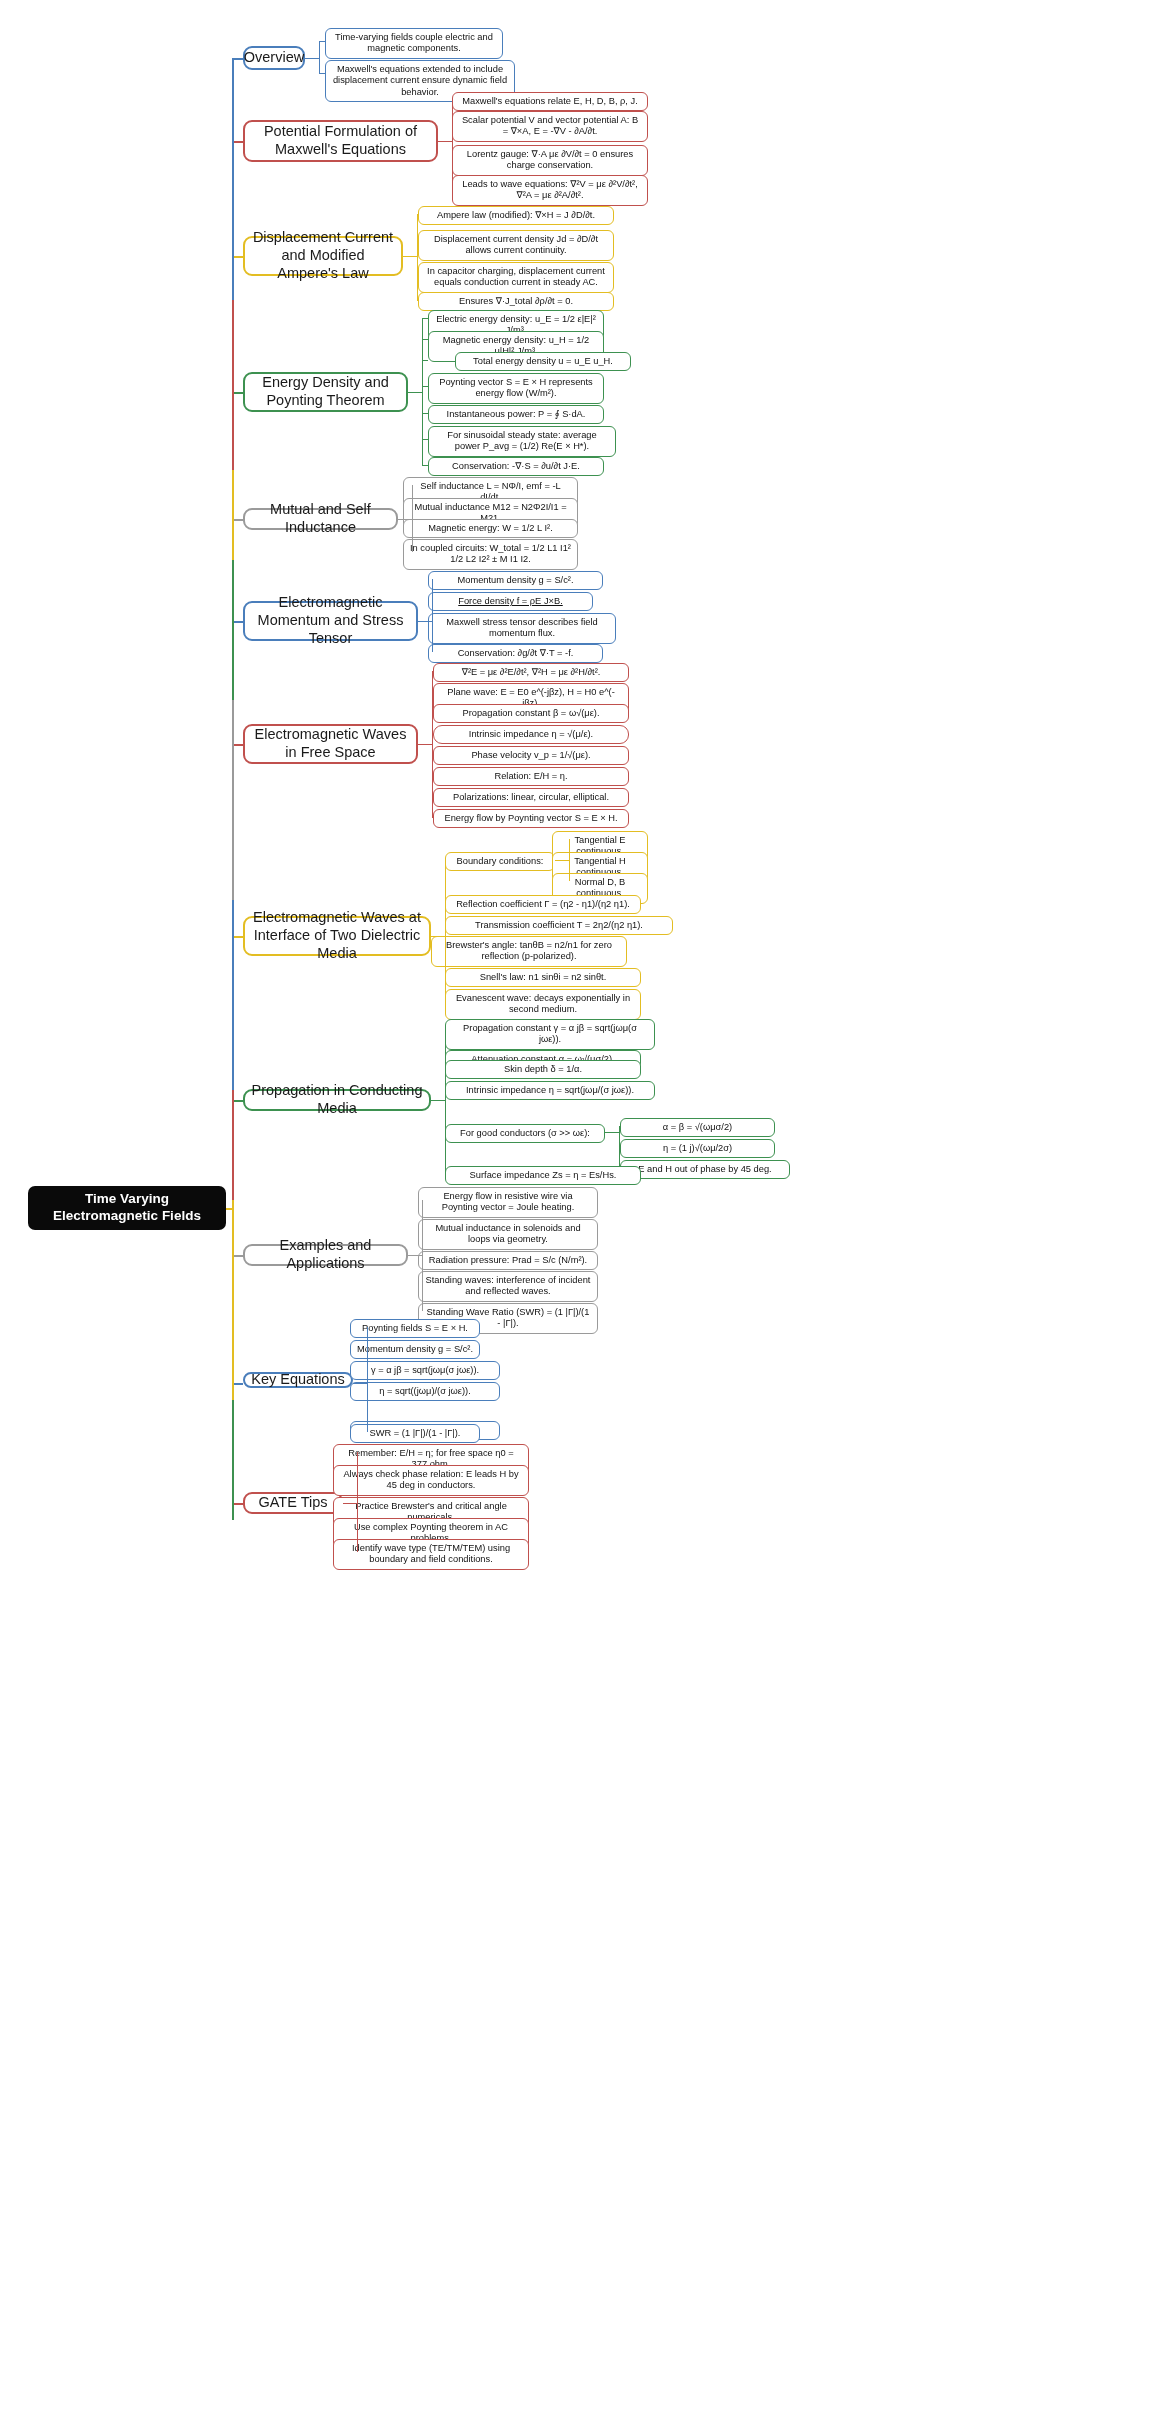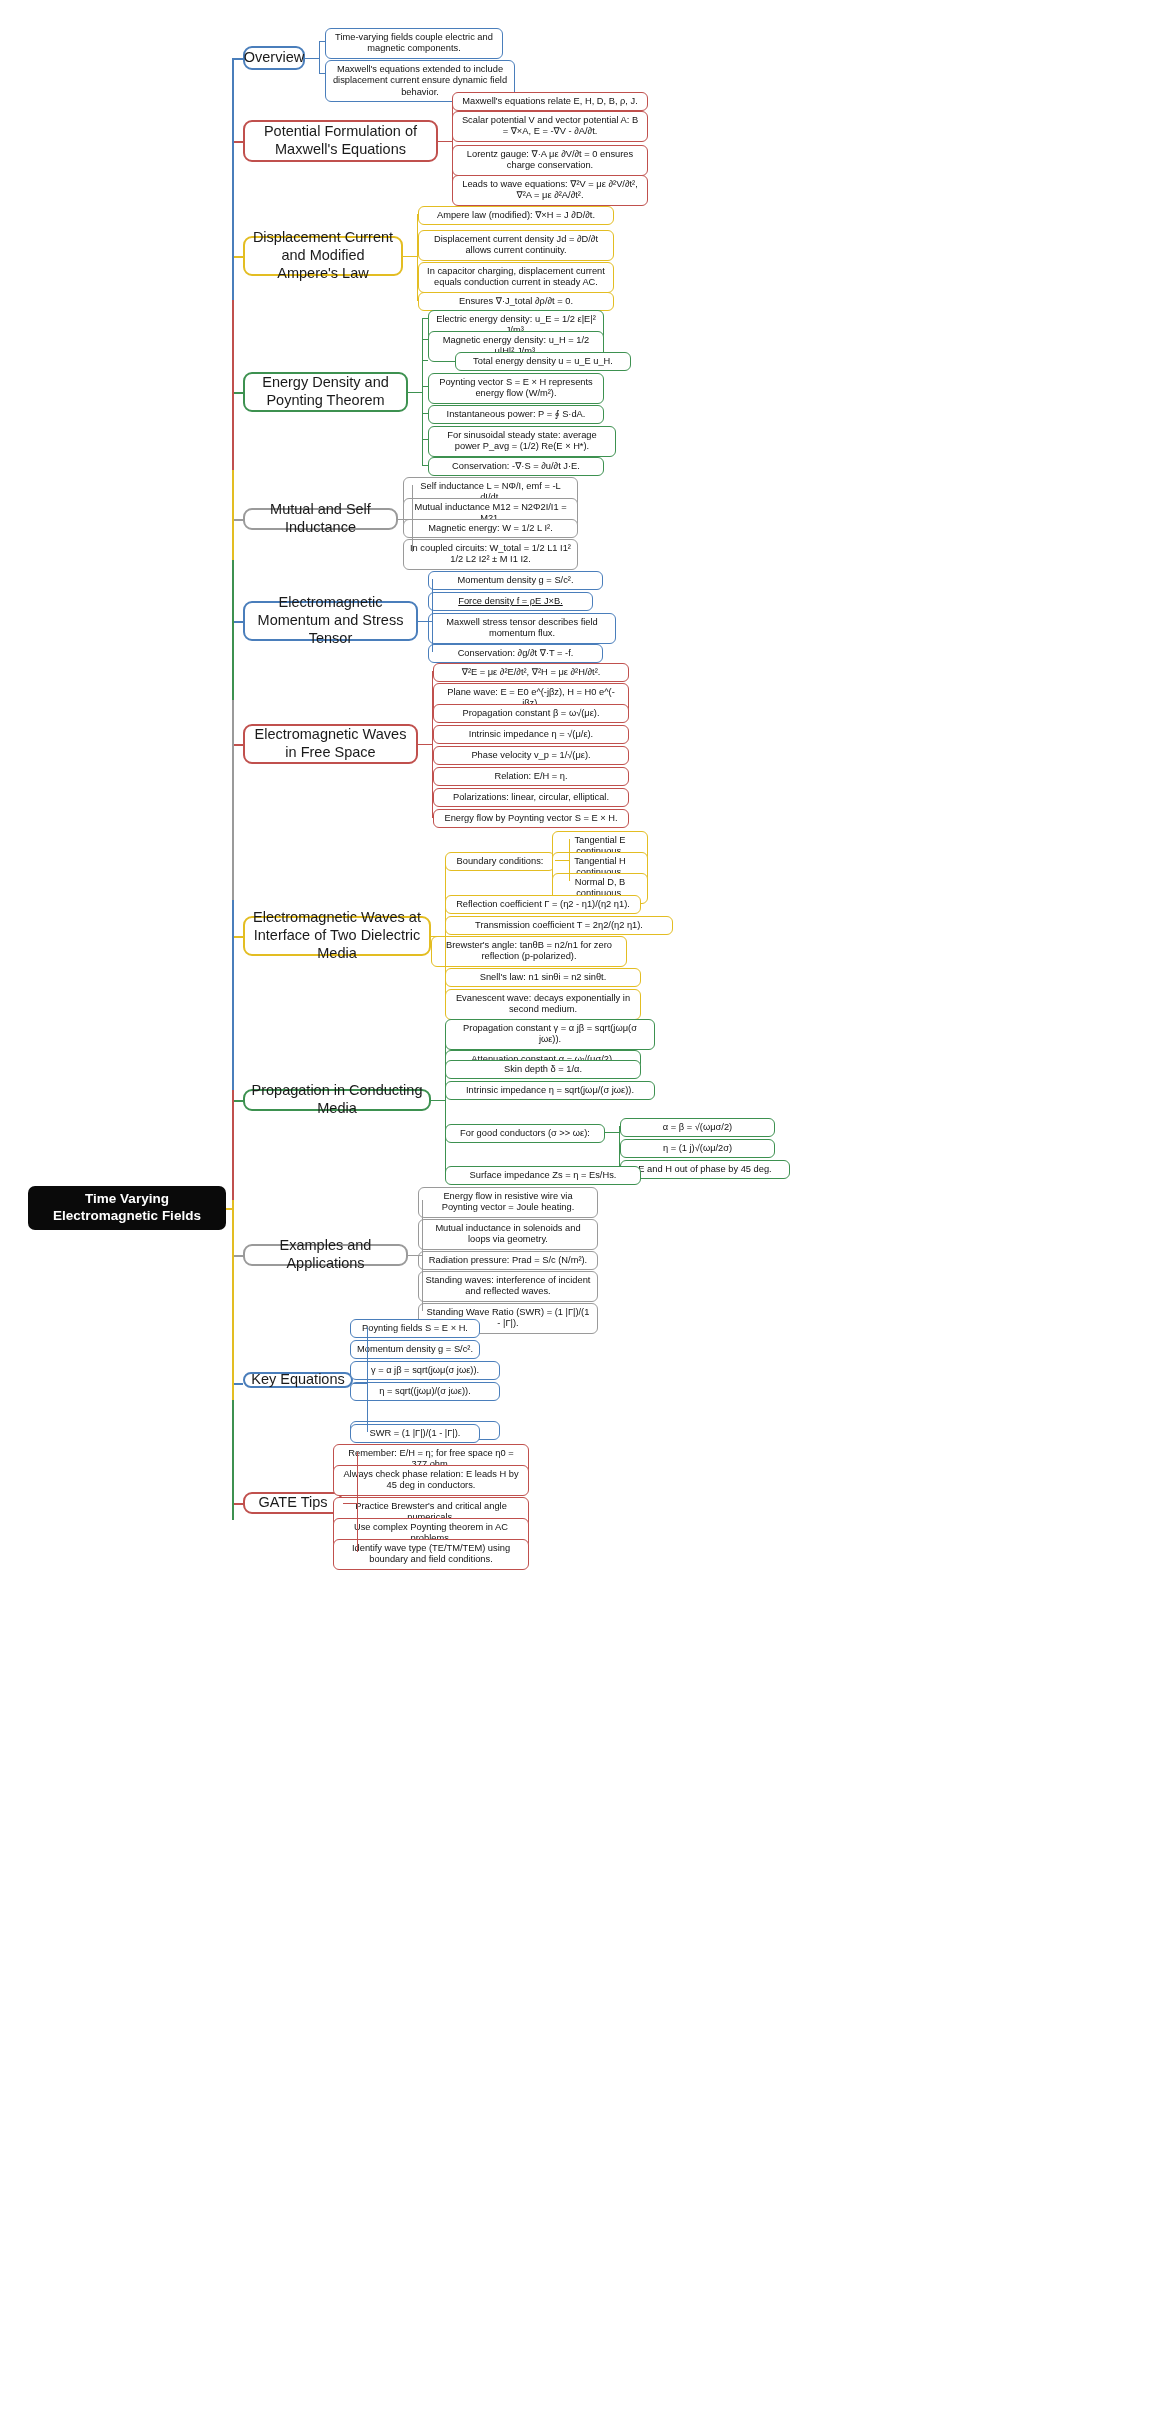--- a/index.html
+++ b/index.html
@@ -170,21 +170,21 @@
       <div class="ln v thin l-blue" style="left: 432px; top: 579px; height: 73px;"></div>
       <div class="ln h thin l-blue" style="left: 418px; top: 621px; width: 14px;"></div>
       <div class="node branch c-red" style="left: 243px; top: 724px; width: 175px; height: 40px;">Electromagnetic Waves in Free Space</div>
       <div class="ln h l-red" style="left: 232px; top: 744px; width: 11px;"></div>
       <div class="node leaf c-red" style="left: 433px; top: 663px; width: 196px; min-height: 16px;">∇²E = με ∂²E/∂t², ∇²H = με ∂²H/∂t².</div>
       <div class="ln h thin l-red" style="left: 432px; top: 671px; width: 1px;"></div>
       <div class="node leaf c-red" style="left: 433px; top: 683px; width: 196px; min-height: 16px;">Plane wave: E = E0 e^(-jβz), H = H0 e^(-jβz).</div>
       <div class="ln h thin l-red" style="left: 432px; top: 691px; width: 1px;"></div>
       <div class="node leaf c-red" style="left: 433px; top: 704px; width: 196px; min-height: 16px;">Propagation constant β = ω√(με).</div>
       <div class="ln h thin l-red" style="left: 432px; top: 712px; width: 1px;"></div>
-      <div class="node leaf c-red" style="left: 433px; top: 725px; width: 196px; min-height: 16px;">Intrinsic impedance η = √(μ/ε).</div>
+      <div class="node leaf c-red" style="left: 433px; top: 725px; width: 196px; min-height: 16px; border-radius: 9px;">Intrinsic impedance η = √(μ/ε).</div>
       <div class="ln h thin l-red" style="left: 432px; top: 733px; width: 1px;"></div>
       <div class="node leaf c-red" style="left: 433px; top: 746px; width: 196px; min-height: 16px;">Phase velocity v_p = 1/√(με).</div>
       <div class="ln h thin l-red" style="left: 432px; top: 754px; width: 1px;"></div>
       <div class="node leaf c-red" style="left: 433px; top: 767px; width: 196px; min-height: 16px;">Relation: E/H = η.</div>
       <div class="ln h thin l-red" style="left: 432px; top: 775px; width: 1px;"></div>
       <div class="node leaf c-red" style="left: 433px; top: 788px; width: 196px; min-height: 16px;">Polarizations: linear, circular, elliptical.</div>
       <div class="ln h thin l-red" style="left: 432px; top: 796px; width: 1px;"></div>
       <div class="node leaf c-red" style="left: 433px; top: 809px; width: 196px; min-height: 16px;">Energy flow by Poynting vector S = E × H.</div>
       <div class="ln h thin l-red" style="left: 432px; top: 817px; width: 1px;"></div>
       <div class="ln v thin l-red" style="left: 432px; top: 671px; height: 146px;"></div>

